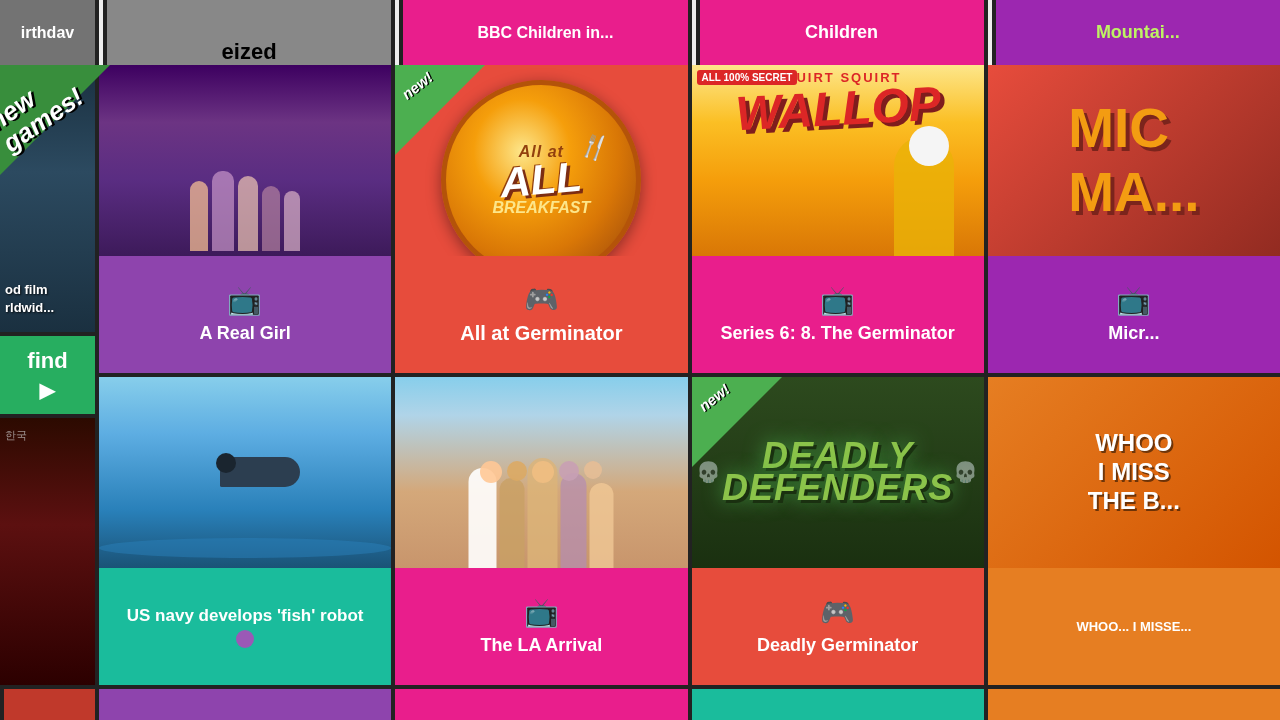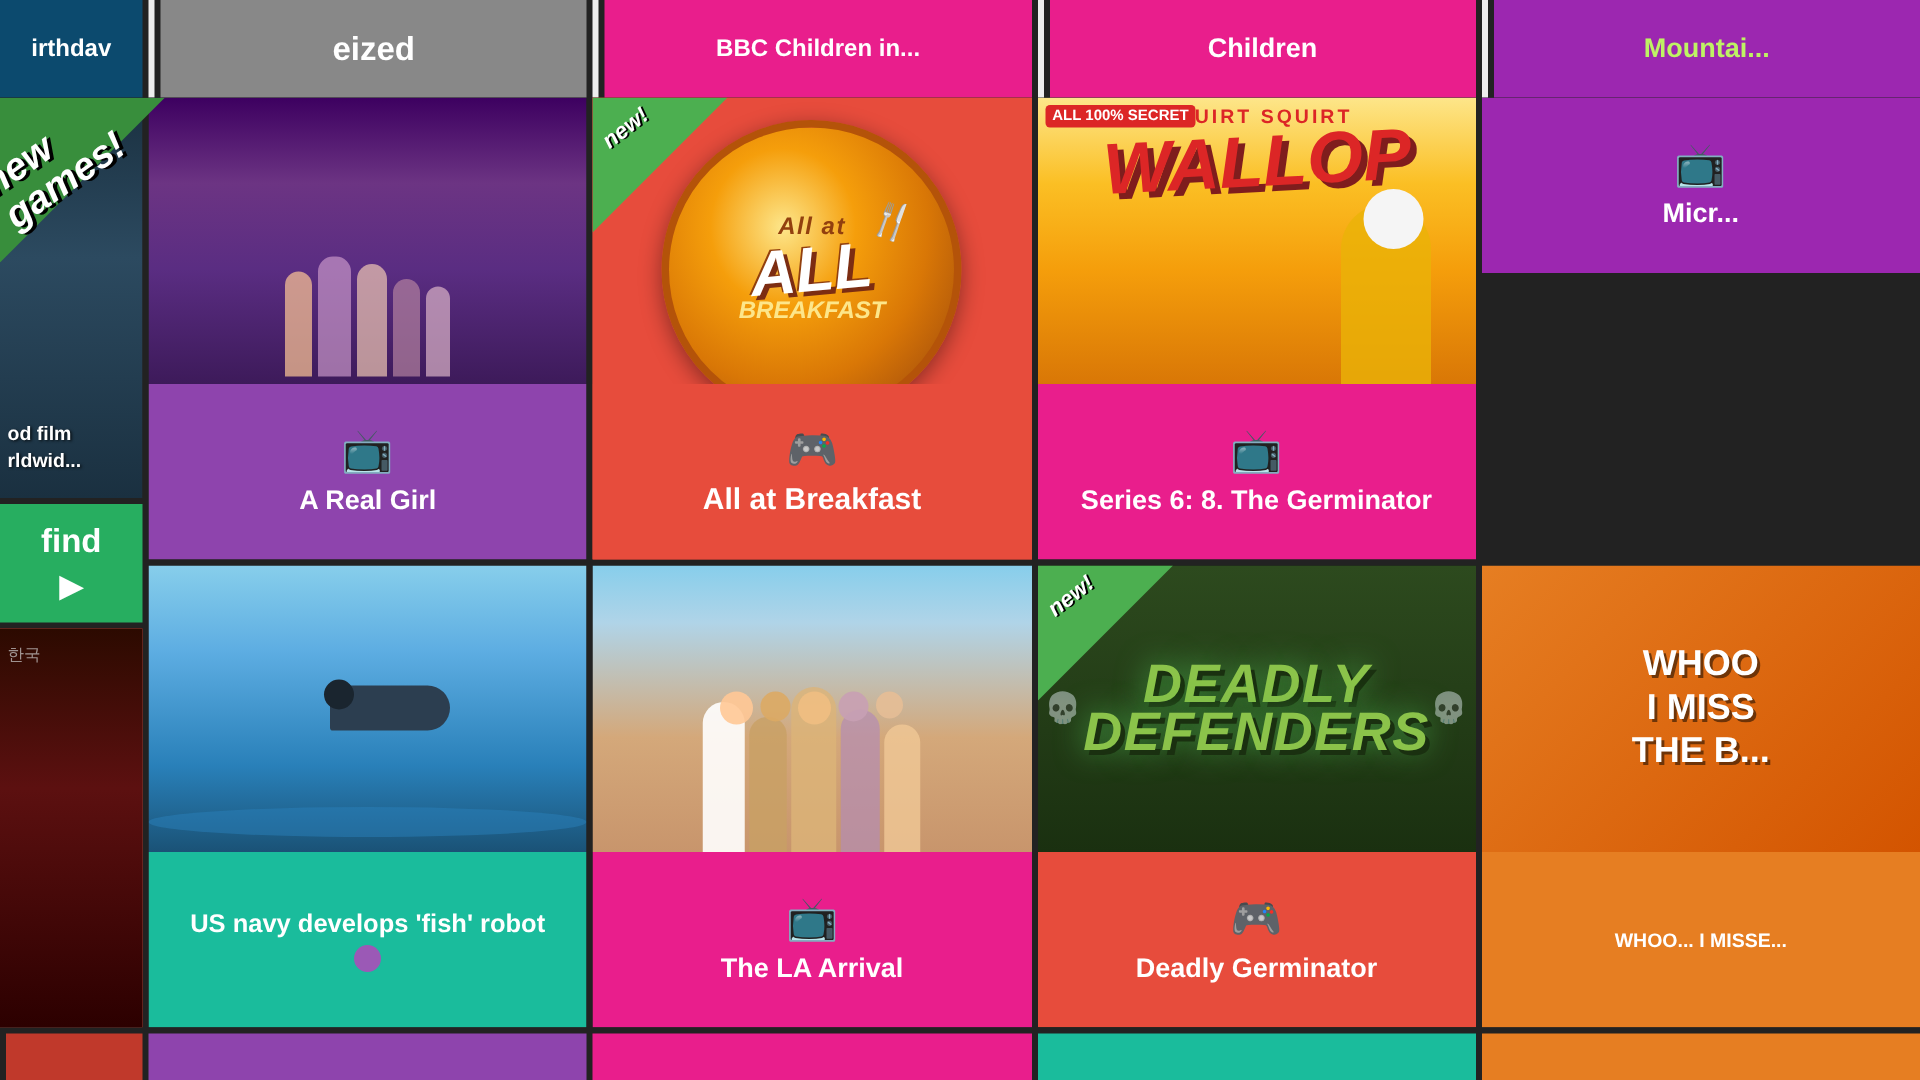--- a/index.html
+++ b/index.html
@@ -97,25 +97,25 @@
       padding: 0 8px;
       line-height: 1.2;
     }
   </style>
 </head>
 <body>
 
 <div class="page-wrapper">
 
   <div class="top-bar">
-    <div class="top-tile" style="background:#0c4a6e; width:95px; flex:none; font-size:16px; font-weight:bold; color:white;">
+    <div class="top-tile" style="background:#737373; width:95px; flex:none; font-size:16px; font-weight:bold; color:white;">
       <span>irthdav</span>
     </div>
     <div style="width:4px; background:#eee; flex:none;"></div>
-    <div class="top-tile" style="background:#888; flex:1; font-size:22px; font-weight:bold; color:#ffffff;">
+    <div class="top-tile" style="background:#888; flex:1; font-size:22px; font-weight:bold; color:#000000;align-items:flex-end;">
       <span>eized</span>
     </div>
     <div style="width:4px; background:#eee; flex:none;"></div>
     <div class="top-tile" style="background:#e91e8c; flex:1; font-size:16px; font-weight:bold; color:white;">
       <span>BBC Children in...</span>
     </div>
     <div style="width:4px; background:#eee; flex:none;"></div>
     <div class="top-tile" style="background:#e91e8c; flex:1; font-size:18px; font-weight:bold; color:white;">
       <span>Children</span>
     </div>
@@ -189,21 +189,21 @@
               <div style="font-size:16px;font-weight:900;color:#92400e;font-style:italic;letter-spacing:1px;">All at</div>
               <div style="font-size:42px;font-weight:900;color:white;text-shadow:3px 3px 0 #7c2d12,-1px -1px 0 #92400e;font-style:italic;line-height:0.9;transform:rotate(-5deg);">ALL</div>
               <div style="font-size:16px;font-weight:900;color:#fde68a;font-style:italic;text-align:right;">BREAKFAST</div>
 
               <div style="position:absolute;top:-10px;right:-20px;font-size:24px;transform:rotate(20deg);">🍴</div>
             </div>
           </div>
 
           <div style="position:absolute;bottom:0;left:0;right:0;height:38%;background:#e74c3c;display:flex;flex-direction:column;align-items:center;justify-content:center;">
             <span style="font-size:28px;margin-bottom:6px;">🎮</span>
-            <span style="color:white;font-size:20px;font-weight:bold;text-align:center;">All at Breakfast</span>
+            <span style="color:white;font-size:20px;font-weight:bold;text-align:center;">All at Germinator</span>
           </div>
         </div>
       </div>
 
       <div class="tile">
         <div class="tile-inner">
           <div class="photo-section" style="background:linear-gradient(180deg,#fde68a 0%,#fbbf24 30%,#f59e0b 60%,#d97706 100%);position:relative;overflow:hidden;">
 
             <div style="position:absolute;top:5px;left:5px;right:5px;text-align:center;">
               <div style="font-size:13px;font-weight:900;color:#dc2626;letter-spacing:2px;">SQUIRT SQUIRT</div>
@@ -217,20 +217,23 @@
           </div>
           <div class="color-section" style="background:#e91e8c;">
             <span class="icon">📺</span>
             <span class="label">Series 6: 8. The Germinator</span>
           </div>
         </div>
       </div>
 
       <div class="tile" style="overflow:hidden;">
         <div class="tile-inner">
+          <div class="photo-section" style="background:linear-gradient(135deg,#e74c3c 0%,#922b21 100%);display:flex;align-items:center;justify-content:center;overflow:hidden;">
+            <div style="font-size:55px;font-weight:900;color:#f39c12;text-shadow:4px 4px 0 #7b241c;">MIC<br>MA...</div>
+          </div>
           <div class="color-section" style="background:#9c27b0;">
             <span class="icon">📺</span>
             <span class="label">Micr...</span>
           </div>
         </div>
       </div>
 
       <div class="tile">
         <div class="tile-inner">
           <div class="photo-section" style="background:linear-gradient(180deg,#87ceeb 0%,#5dade2 30%,#2980b9 70%,#1a5276 100%);position:relative;overflow:hidden;">

